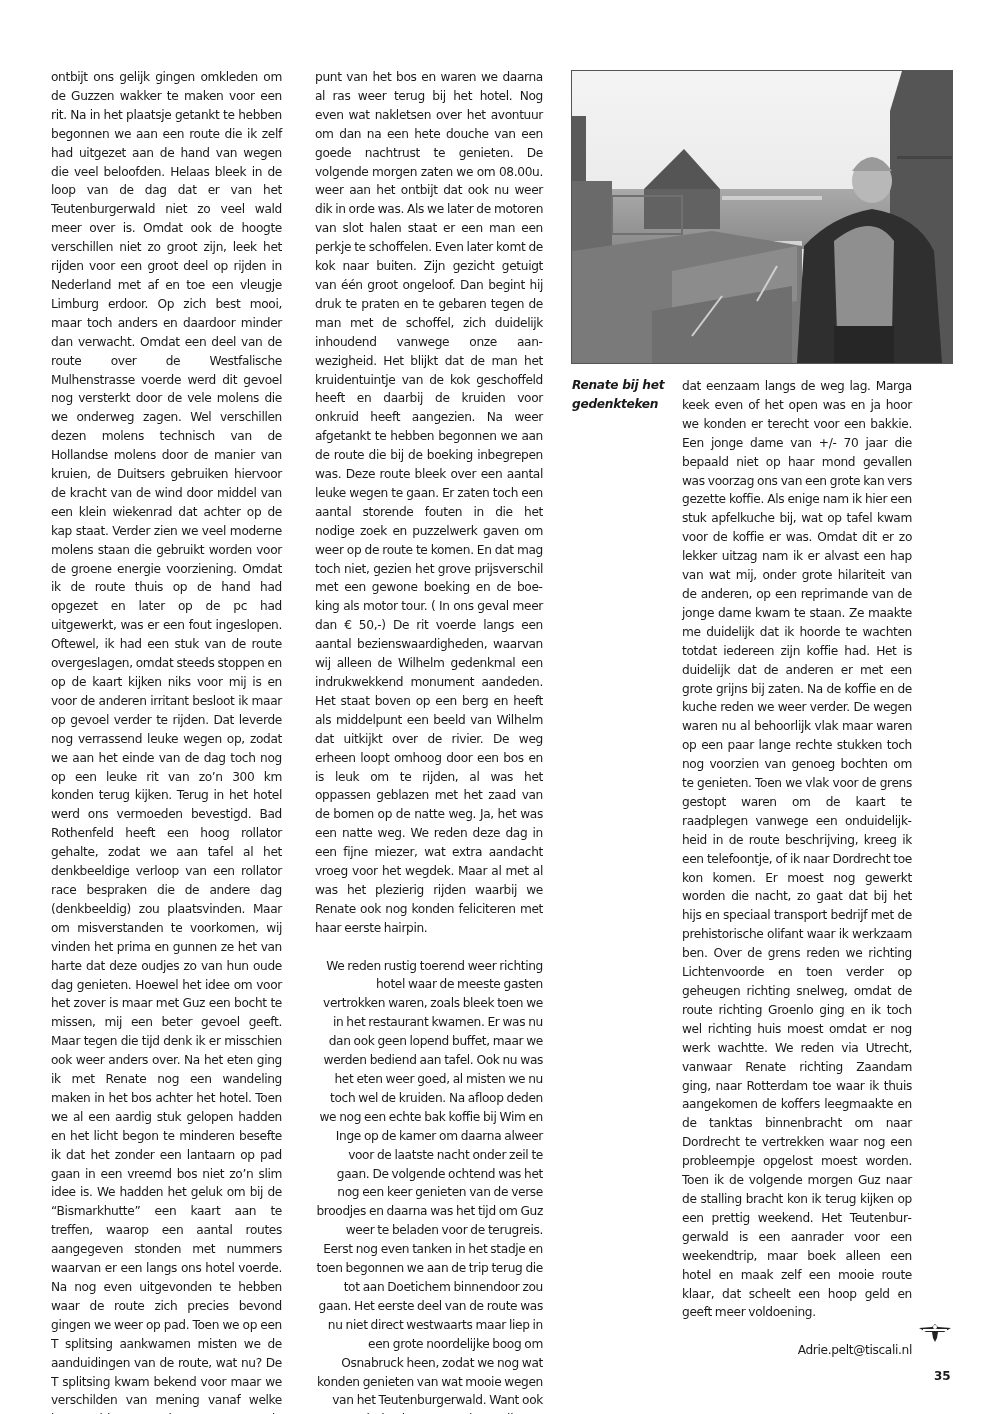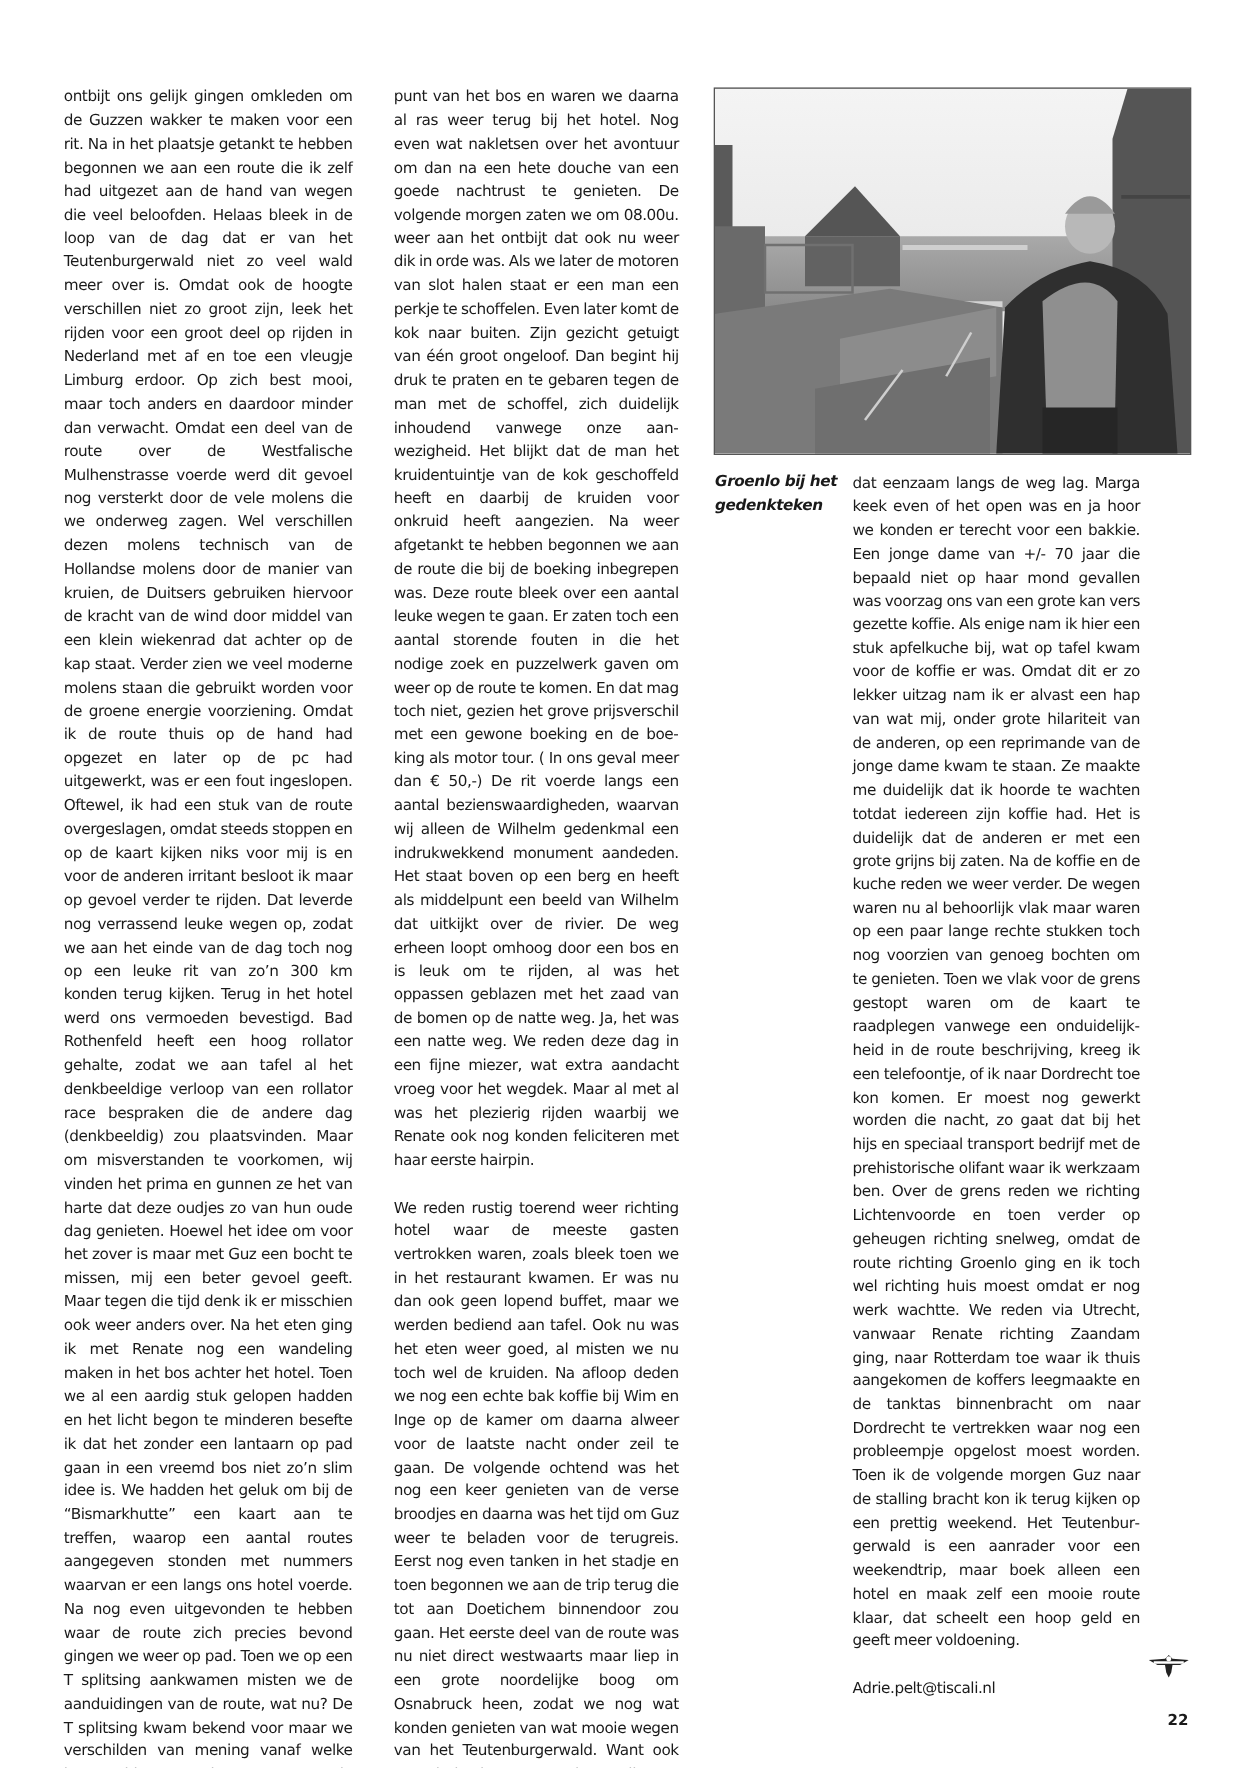--- a/index.html
+++ b/index.html
@@ -1,21 +1,21 @@
 <!DOCTYPE html>
 <html><head>
 <meta charset="utf-8">
 <style>
   html, body { margin: 0; padding: 0; background: #ffffff; }
   body { width: 1000px; height: 1414px; position: relative; overflow: hidden;
          font-family: "DejaVu Sans", sans-serif; color: #1a1a1a; }
   .col { position: absolute; font-size: 12.2px; line-height: 18.9px; text-align: justify;
          hyphens: manual; letter-spacing: -0.35px; word-spacing: -0.5px; }
   .col p { margin: 5px; }
-  .col p + p { margin-top: 18.9px; }
+  .col p + p { margin-top: 18.9px; text-align: right; }
   #col1 { left: 46px; top: 63px; width: 241px; }
   #col2 { left: 310px; top: 63px; width: 238px; }
   #col3 { left: 677px; top: 372px; width: 240px; }
   .photo { position: absolute; left: 571px; top: 70px; width: 380px; height: 292px;
            border: 1px solid #555; background: #cfcfcf; overflow: hidden; }
   .caption { position: absolute; left: 572px; top: 376px; width: 120px;
              font-size: 12.2px; line-height: 18.9px; font-weight: bold; font-style: italic;
              letter-spacing: -0.3px; }
   .email { margin-top: 18.9px; text-align: left; }
   .logo { position: absolute; left: 918px; top: 1322px; width: 34px; height: 22px; }
@@ -66,28 +66,28 @@
     <rect x="325" y="85" width="55" height="3" fill="#444"></rect>
 
     <ellipse cx="300" cy="110" rx="20" ry="22" fill="#b8b8b8"></ellipse>
     <path d="M280 100 Q300 72 320 100 Z" fill="#9a9a9a"></path>
     <path d="M225 292 L232 175 Q260 145 300 138 Q345 145 362 180 L370 292 Z" fill="#2f2f2f"></path>
     <path d="M262 170 Q300 140 322 170 L320 262 L265 262 Z" fill="#8f8f8f"></path>
     <rect x="262" y="255" width="60" height="37" fill="#262626"></rect>
   </svg>
 </div>
 
-<div class="caption">Groenlo bij het gedenkteken</div>
+<div class="caption">Renate bij het gedenkteken</div>
 
 <div id="col3" class="col">
   <p>dat eenzaam langs de weg lag. Marga keek even of het open was en ja hoor we konden er terecht voor een bakkie. Een jonge dame van +/- 70 jaar die bepaald niet op haar mond gevallen was voorzag ons van een grote kan vers gezette koffie. Als enige nam ik hier een stuk apfelkuche bij, wat op tafel kwam voor de koffie er was. Omdat dit er zo lekker uitzag nam ik er alvast een hap van wat mij, onder grote hilariteit van de anderen, op een repri­mande van de jonge dame kwam te staan. Ze maakte me duidelijk dat ik hoorde te wachten totdat iedereen zijn koffie had. Het is duidelijk dat de anderen er met een grote grijns bij zaten. Na de koffie en de kuche reden we weer verder. De wegen waren nu al behoorlijk vlak maar waren op een paar lange rechte stukken toch nog voorzien van genoeg bochten om te genieten. Toen we vlak voor de grens gestopt waren om de kaart te raadplegen vanwege een onduidelijk­heid in de route beschrijving, kreeg ik een telefoontje, of ik naar Dordrecht toe kon komen. Er moest nog gewerkt worden die nacht, zo gaat dat bij het hijs en speciaal transport bedrijf met de prehistorische olifant waar ik werkzaam ben. Over de grens reden we richting Lichtenvoorde en toen verder op geheugen richting snel­weg, omdat de route richting Groenlo ging en ik toch wel richting huis moest omdat er nog werk wachtte. We reden via Utrecht, vanwaar Renate richting Zaandam ging, naar Rotterdam toe waar ik thuis aangekomen de koffers leeg­maakte en de tanktas binnenbracht om naar Dordrecht te vertrekken waar nog een probleempje opgelost moest wor­den. Toen ik de volgende morgen Guz naar de stalling bracht kon ik terug kijken op een prettig weekend. Het Teutenbur­gerwald is een aanrader voor een week­endtrip, maar boek alleen een hotel en maak zelf een mooie route klaar, dat scheelt een hoop geld en geeft meer vol­doening.</p>
   <p class="email">Adrie.pelt@tiscali.nl</p>
 </div>
 
 <div class="logo">
   <svg width="34" height="22" viewBox="0 0 34 22" xmlns="http://www.w3.org/2000/svg">
     <path d="M1 6 L14 5 L17 2 L20 5 L33 6 L26 10 L20 10 L19 16 L17 20 L15 16 L14 10 L8 10 Z" fill="#222"></path>
     <rect x="5" y="7" width="24" height="2" fill="#fff"></rect>
     <circle cx="17" cy="5" r="2" fill="#fff"></circle>
   </svg>
 </div>
 
-<div class="page-num">22</div>
+<div class="page-num">35</div>
 
 </body></html>

